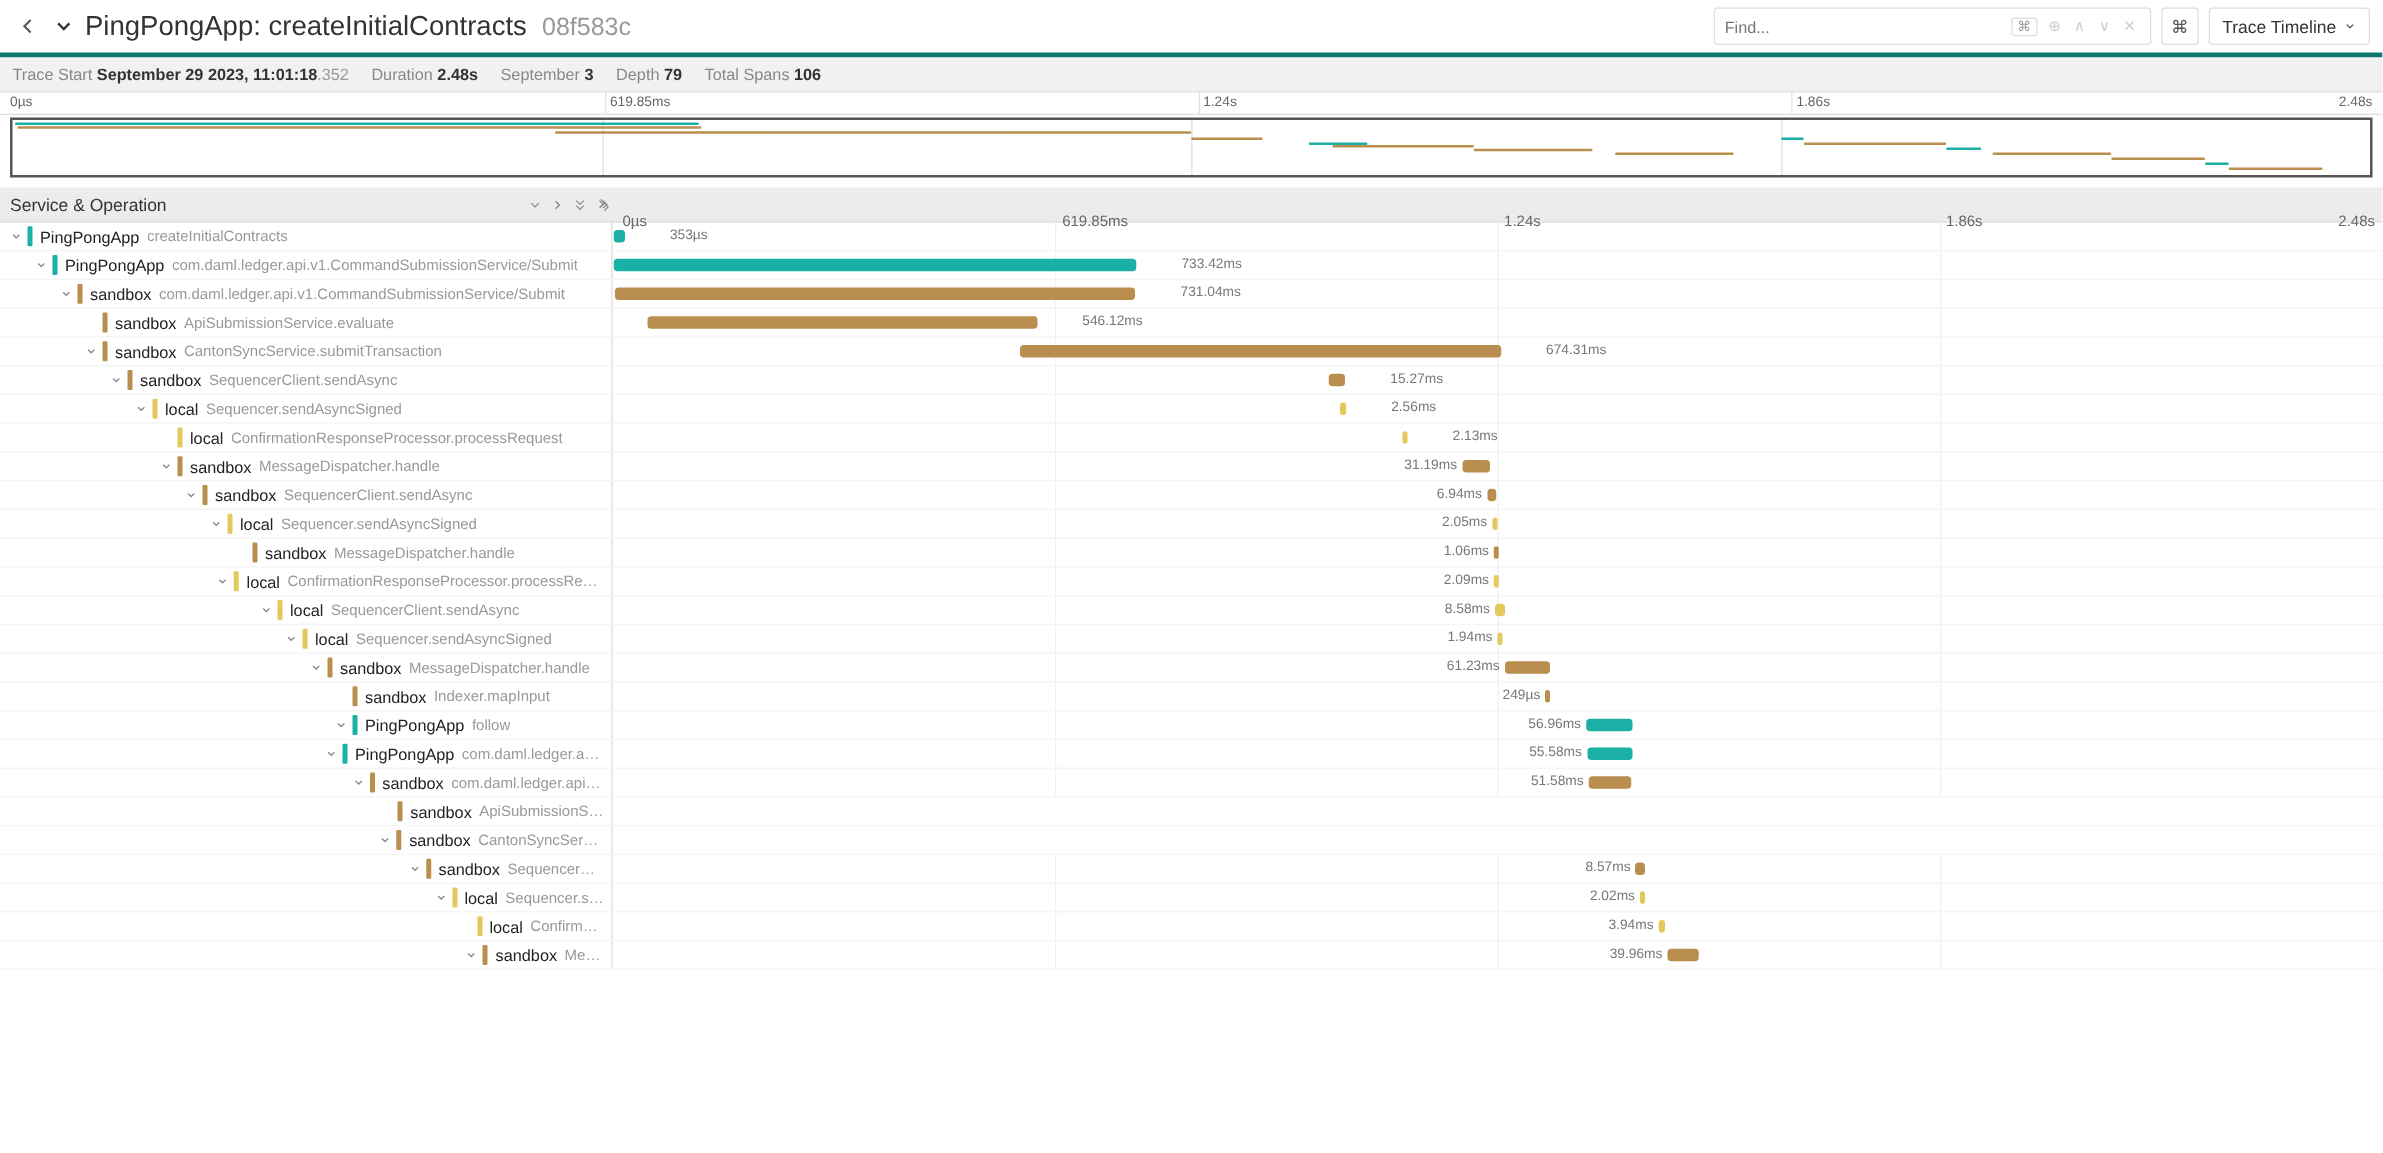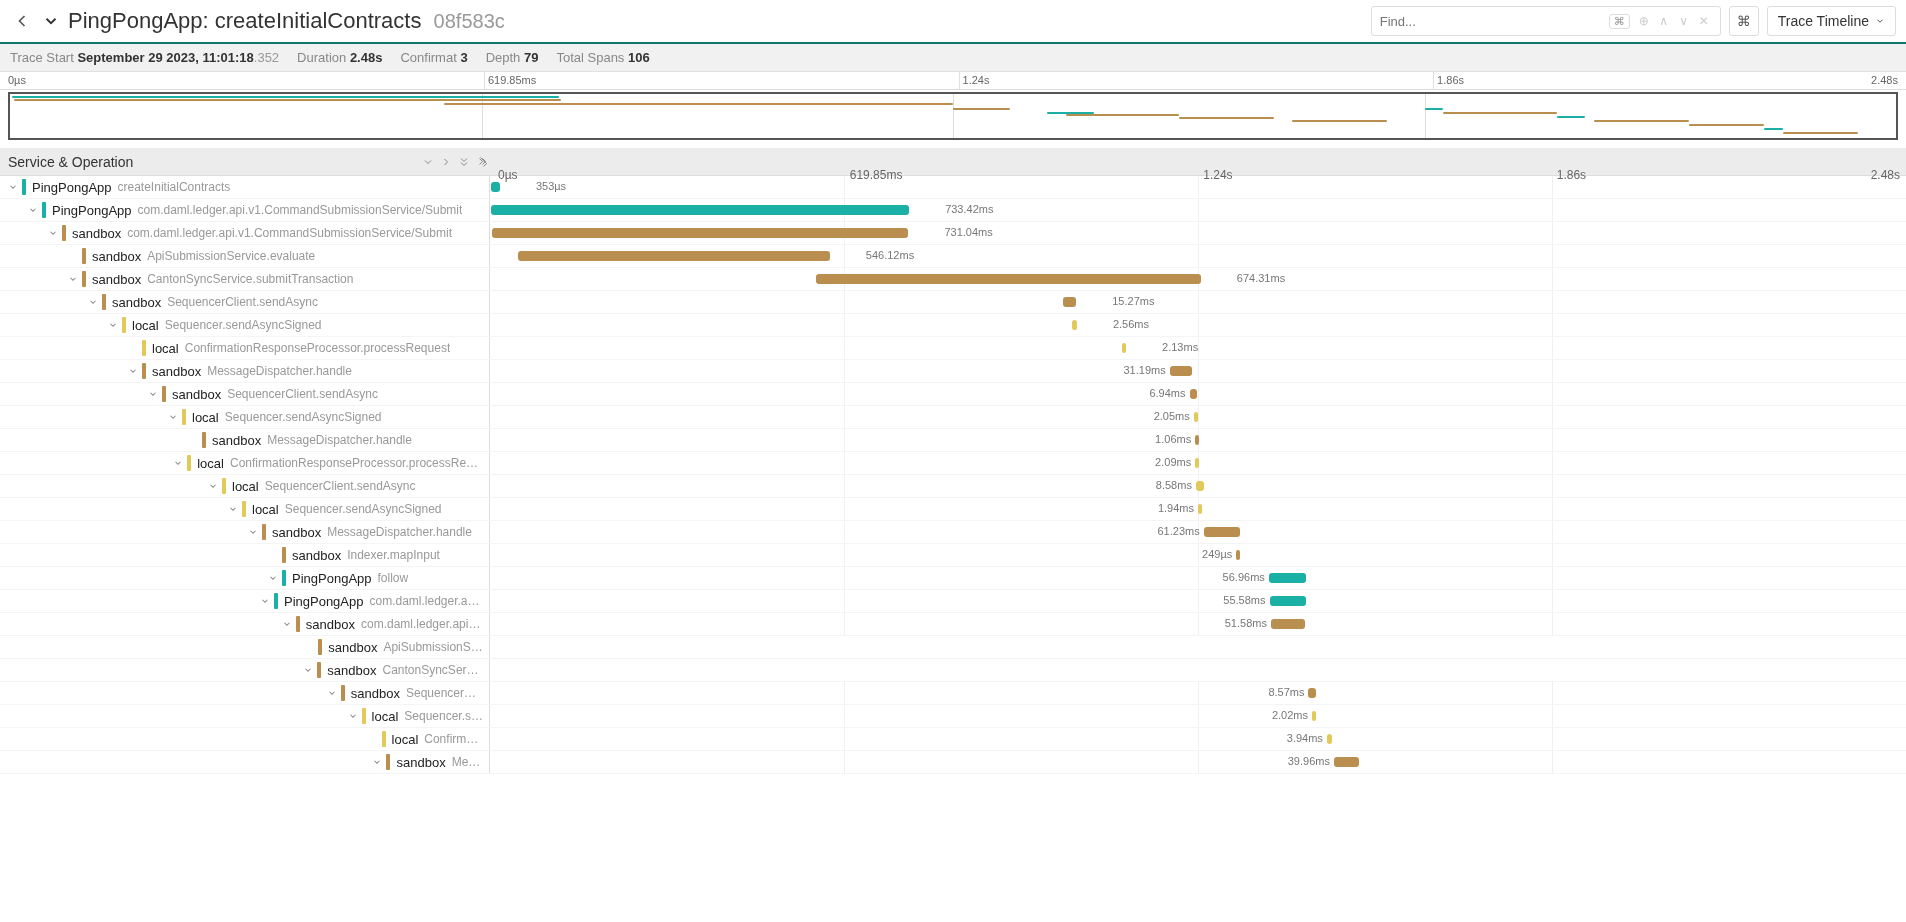--- a/index.html
+++ b/index.html
@@ -1,19 +1,19 @@
 <!DOCTYPE html>
 <html><head>
 <meta charset="utf-8">
 <style>
   * { box-sizing: border-box; margin: 0; padding: 0; }
   html, body { width: 100%; height: 100%; font-family: -apple-system, BlinkMacSystemFont, "Segoe UI", Helvetica, Arial, sans-serif; font-size: 14px; color: #333; background: #fff; }
 
   
-  .header { display: flex; align-items: center; padding: 6px 10px; border-bottom: 2px solid #0f766e; }
+  .header { display: flex; align-items: center; padding: 6px 10px; border-bottom: 4px solid #0f766e; }
   .back-arrow { width: 24px; height: 24px; display:flex; align-items:center; justify-content:center; cursor:pointer; color:#555; }
   .back-arrow svg { width: 20px; height: 20px; }
   .title-chevron { width: 22px; height: 22px; margin: 0 6px; display:flex; align-items:center; justify-content:center; cursor:pointer; }
   .title-chevron svg { width:18px; height:18px; }
   .title-text { font-size: 22px; font-weight: 400; }
   .title-service { }
   .title-op { }
   .title-hash { color: #999; margin-left: 6px; font-size: 20px; }
   .header-spacer { flex: 1; }
   .find-box { position: relative; width: 350px; height: 30px; border: 1px solid #ddd; border-radius: 3px; display:flex; align-items:center; padding: 0 8px; }
@@ -112,21 +112,21 @@
 <div class="summary-bar">
   <span>
     <span>Trace Start</span>
     <b>September 29 2023, 11:01:18</b><span class="ms-frac">.352</span>
   </span>
   <span>
     <span>Duration</span>
     <b>2.48s</b>
   </span>
   <span>
-    <span>Confirmat</span>
+    <span>September</span>
     <b>3</b>
   </span>
   <span>
     <span>Depth</span>
     <b>79</b>
   </span>
   <span>
     <span>Total Spans</span>
     <b>106</b>
   </span>

